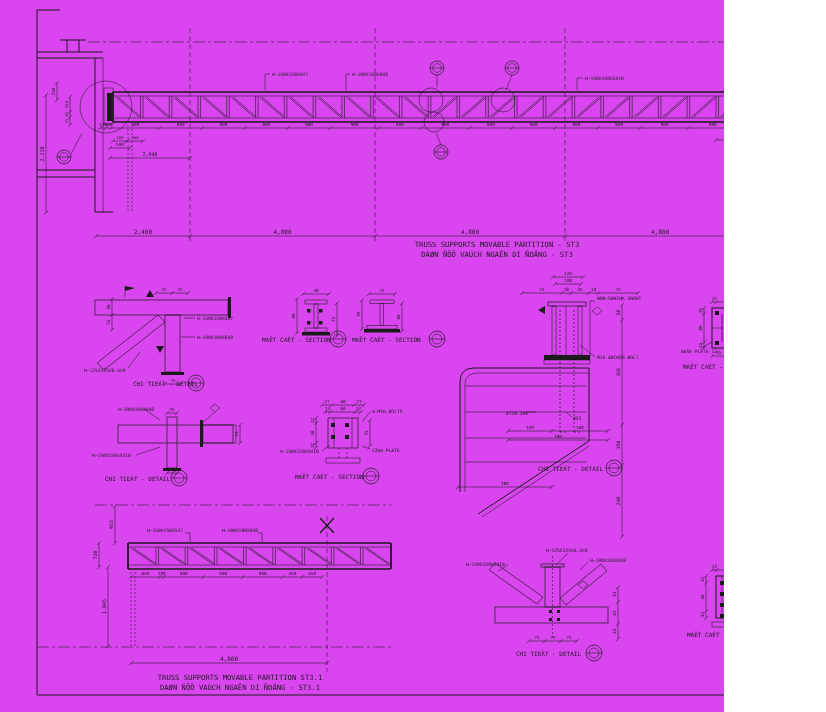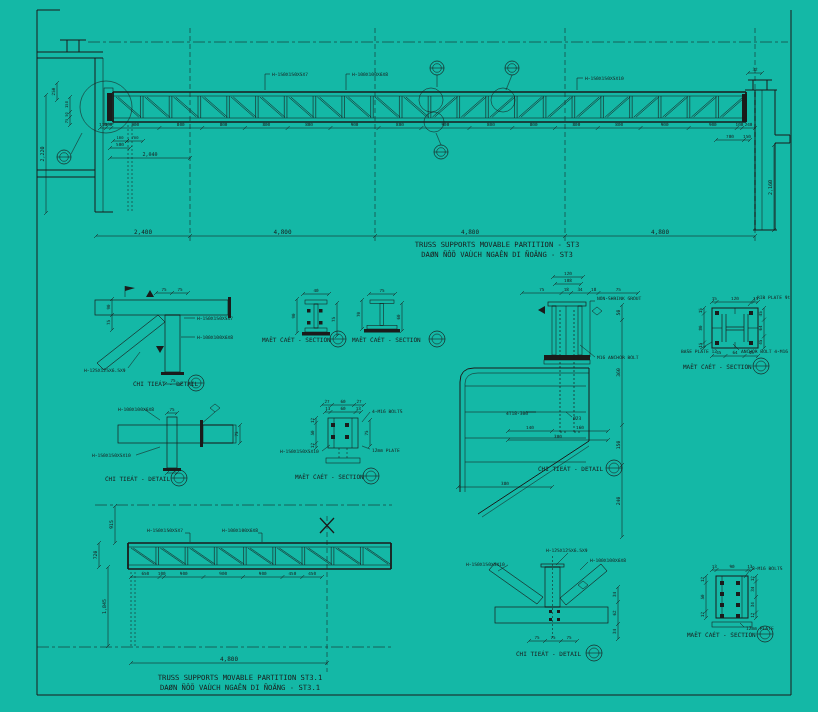--- a/index.html
+++ b/index.html
@@ -1,16 +1,16 @@
 <!DOCTYPE html>
 <html><head>
 <meta charset="utf-8">
 <style>
   html,body{margin:0;padding:0;background:#ffffff;}
-  #wrap{width:818px;height:712px;background:#14b8a6;position:relative;overflow:hidden;}
+  #wrap{width:724px;height:712px;background:#d946ef;position:relative;overflow:hidden;}
   svg{display:block;}
   svg text{font-family:"DejaVu Sans Mono","Liberation Mono",monospace;fill:#1b1b1b;}
   .s05{stroke:#1b1b1b;stroke-width:.55;fill:none}
   .s07{stroke:#1b1b1b;stroke-width:.7;fill:none}
   .s1{stroke:#1b1b1b;stroke-width:1;fill:none}
   .w12{stroke:#1b1b1b;stroke-width:1.3;fill:none}
   .dash{stroke-dasharray:5,3}
   .dd{stroke-dasharray:2,2}
   .cl{stroke-dasharray:12,3,3,3}
   .t45{font-size:4.6px}

